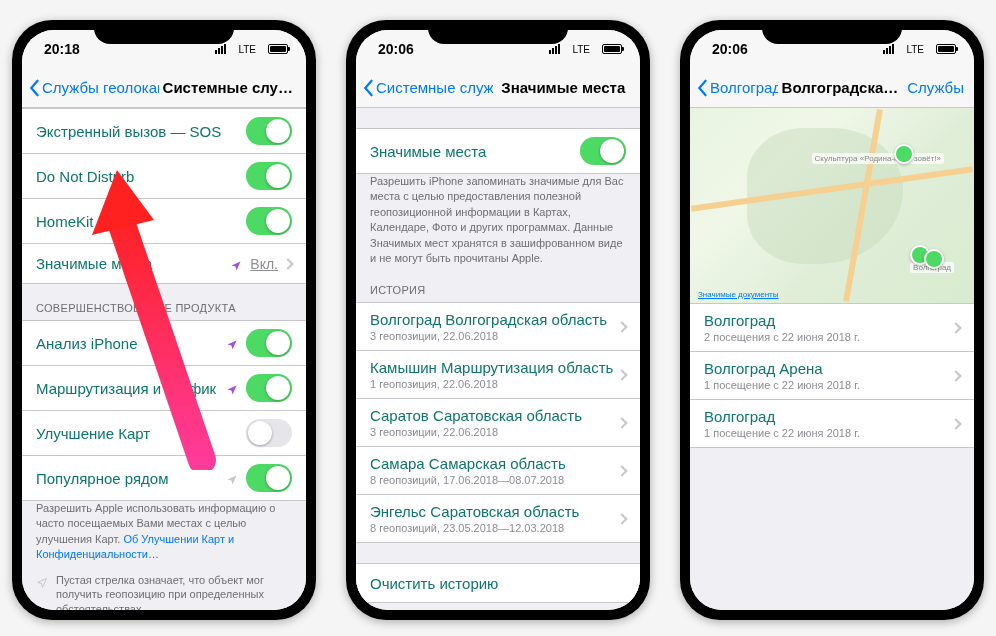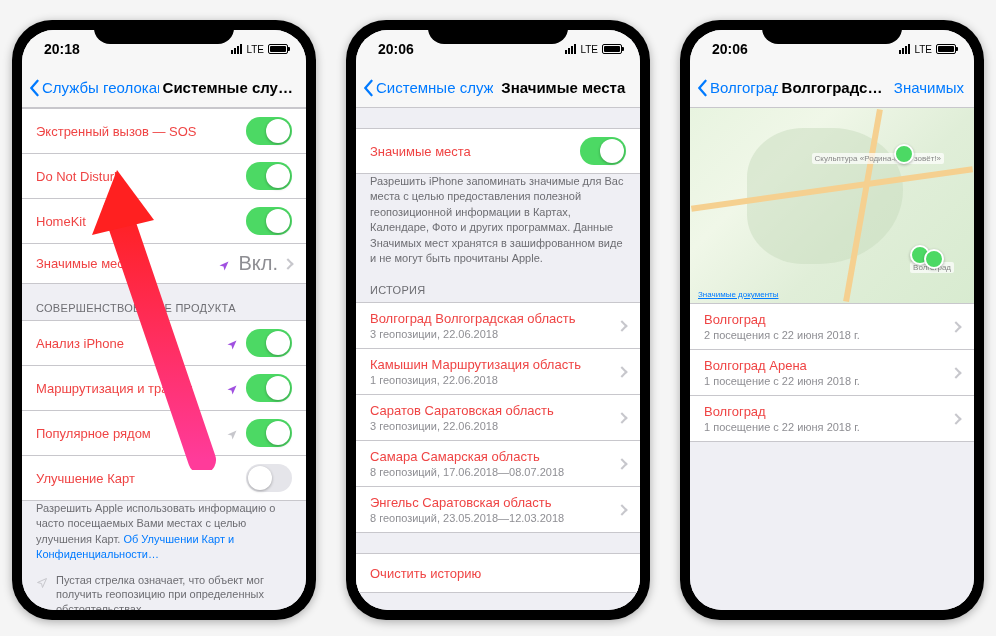--- a/index.html
+++ b/index.html
@@ -1,42 +1,42 @@
 <!DOCTYPE html>
 <html><head>
 <meta charset="utf-8">
 <style>
 * { margin: 0; padding: 0; box-sizing: border-box; -webkit-font-smoothing: antialiased; }
 body { background: #f5f5f5; font-family: -apple-system, "Helvetica Neue", Arial, sans-serif; display: flex; justify-content: center; gap: 30px; padding: 20px 10px; }
 .phone { width: 304px; height: 600px; background: #000; border-radius: 40px; padding: 10px; position: relative; box-shadow: 0 2px 10px rgba(0,0,0,.3); }
 .screen { width: 100%; height: 100%; background: #efeff4; border-radius: 32px; overflow: hidden; position: relative; display: flex; flex-direction: column; justify-content: center; }
 .notch { position: absolute; top: 0; left: 50%; transform: translateX(-50%); width: 140px; height: 24px; background: #000; border-radius: 0 0 16px 16px; z-index: 10; }
 .statusbar { height: 38px; display: flex; justify-content: space-between; align-items: center; padding: 0 18px 0 22px; background: #f7f7f7; font-size: 14px; font-weight: 600; color: #000; }
-.status-right { display: flex; align-items: center; gap: 4px; font-size: 10px; font-weight: 500; }
+.status-right { display: flex; align-items: center; gap: 12px; font-size: 10px; font-weight: 500; }
 .signal { display:flex; align-items:flex-end; gap:1px; }
 .signal span { width:2px; background:#000; }
 .signal span:nth-child(1){height:4px}.signal span:nth-child(2){height:6px}.signal span:nth-child(3){height:8px}.signal span:nth-child(4){height:10px}
 .battery { width:20px; height:10px; border:1px solid #000; border-radius:2px; position:relative; }
 .battery::after { content:''; position:absolute; right:-3px; top:2px; width:2px; height:4px; background:#000; border-radius:0 1px 1px 0; }
 .battery.full::before { content:''; position:absolute; left:1px; top:1px; width:16px; height:6px; background:#000; border-radius:1px; }
 .navbar { height: 40px; background: #f7f7f7; border-bottom: 1px solid #c8c7cc; display: flex; align-items: center; padding: 0 6px; position: relative; }
 .back { display: flex; align-items: center; color: #007aff; font-size: 15px; cursor: pointer; max-width: 48%; white-space: nowrap; overflow: hidden; }
 .back svg { width: 12px; height: 18px; margin-right: 2px; flex-shrink:0; }
 .title { font-size: 15px; font-weight: 600; color: #000; white-space: nowrap; overflow:hidden; text-overflow:ellipsis; flex:1; text-align:center; padding:0 4px;}
 .title.left { text-align:left; }
 .edit { color:#007aff; font-size:15px; cursor:pointer; padding-right:4px; }
 .content { flex: 1; overflow-y: auto; background:#efeff4; }
 .content::-webkit-scrollbar { display:none; }
 .section-header { font-size: 11px; color: #6d6d72; text-transform: uppercase; padding: 18px 14px 6px; letter-spacing: .3px; }
 .cell { background: #fff; min-height: 40px; display: flex; align-items: center; padding: 8px 14px; border-bottom: .5px solid #c8c7cc; position: relative; }
 .cell.first { border-top:.5px solid #c8c7cc; }
-.cell-label { font-size: 13px; color: #ef4444; flex:1; }
+.cell-label { font-size: 15px; color: #0f766e; flex:1; }
 .cell-sub { font-size:11px; color:#8e8e93; margin-top:2px; }
 .cell-col { display:flex; flex-direction:column; flex:1; }
-.cell-value { font-size: 20px; color: #8e8e93; margin-right: 6px; }
+.cell-value { font-size: 14px; color: #8e8e93; margin-right: 6px; text-decoration: underline; }
 .chevron { width:8px; height:8px; border-top:2px solid #c7c7cc; border-right:2px solid #c7c7cc; transform:rotate(45deg); flex-shrink:0; }
 .toggle { width:46px; height:28px; border-radius:14px; position:relative; cursor:pointer; flex-shrink:0; }
 .toggle.on { background:#4cd964; }
 .toggle.off { background:#e5e5ea; }
 .toggle::after { content:''; position:absolute; width:24px; height:24px; background:#fff; border-radius:50%; top:2px; box-shadow:0 1px 3px rgba(0,0,0,.3); }
 .toggle.on::after { right:2px; }
 .toggle.off::after { left:2px; }
 .loc-arrow { width:12px; height:12px; margin-right:8px; flex-shrink:0; }
 .loc-arrow.purple svg path { fill:#a050e0; }
 .loc-arrow.gray svg path { fill:#c7c7cc; }
@@ -115,29 +115,29 @@
         <div class="toggle on"></div>
       </div>
       <div class="cell">
         <div class="cell-label">Маршрутизация и трафик</div>
         <span class="loc-arrow purple"><svg viewBox="0 0 24 24">
               <path d="M3 11 L21 3 L13 21 L11 13 Z"></path>
             </svg></span>
         <div class="toggle on"></div>
       </div>
       <div class="cell">
+        <div class="cell-label">Улучшение Карт</div>
+        <div class="toggle off"></div>
+      </div>
+      <div class="cell">
         <div class="cell-label">Популярное рядом</div>
         <span class="loc-arrow gray"><svg viewBox="0 0 24 24">
               <path d="M3 11 L21 3 L13 21 L11 13 Z"></path>
             </svg></span>
         <div class="toggle on"></div>
-      </div>
-      <div class="cell">
-        <div class="cell-label">Улучшение Карт</div>
-        <div class="toggle off"></div>
       </div>
       <div class="footer-text">
         <span>Разрешить Apple использовать информацию о часто посещаемых Вами местах с целью улучшения Карт.</span>
         <a>Об Улучшении Карт и Конфиденциальности…</a>
       </div>
       <div class="legend">
         <div class="legend-row">
           <span class="loc-arrow outline"><svg viewBox="0 0 24 24">
                 <path d="M3 11 L21 3 L13 21 L11 13 Z"></path>
               </svg></span>
@@ -254,21 +254,21 @@
       </div>
     </div>
     <div class="navbar">
       <div class="back" style="max-width:30%">
         <svg viewBox="0 0 12 20">
             <path d="M10 2 L3 10 L10 18" stroke="#007aff" stroke-width="2.5" fill="none" stroke-linecap="round"></path>
           </svg>
         <span>Волгоград</span>
       </div>
       <div class="title left">Волгоградская о…</div>
-      <div class="edit">Значимых</div>
+      <div class="edit">Службы</div>
     </div>
     <div class="content">
       <div class="map">
         <div class="map-road" style="left:0;top:40%;width:100%;height:6px;transform:rotate(-8deg)"></div>
         <div class="map-road" style="left:60%;top:0;width:6px;height:100%;transform:rotate(10deg)"></div>
         <div class="map-label" style="top:45px;right:30px">Скульптура «Родина-мать зовёт!»</div>
         <div class="map-label" style="bottom:30px;right:20px">Волгоград</div>
         <div class="map-pin" style="top:36px;right:60px"></div>
         <div class="map-pin" style="bottom:38px;right:44px"></div>
         <div class="map-pin" style="bottom:34px;right:30px"></div>

